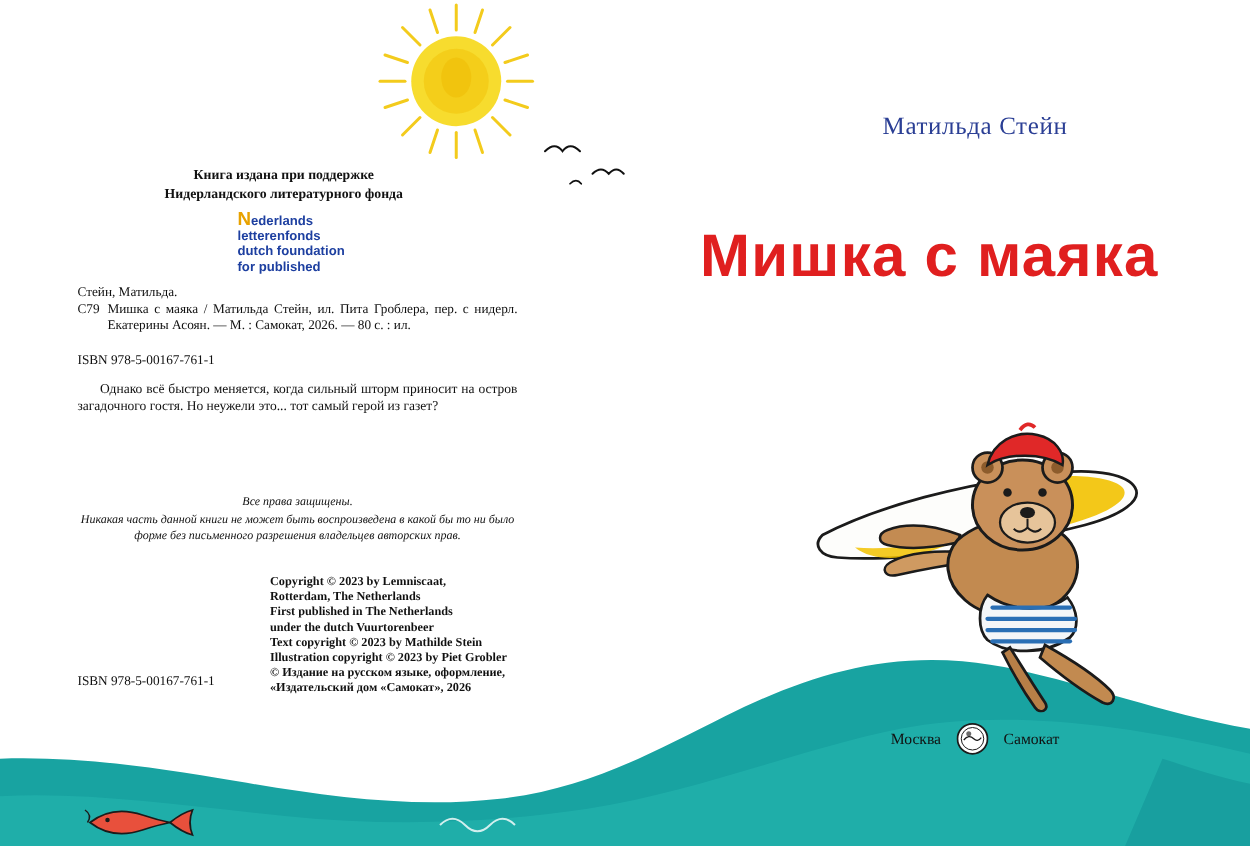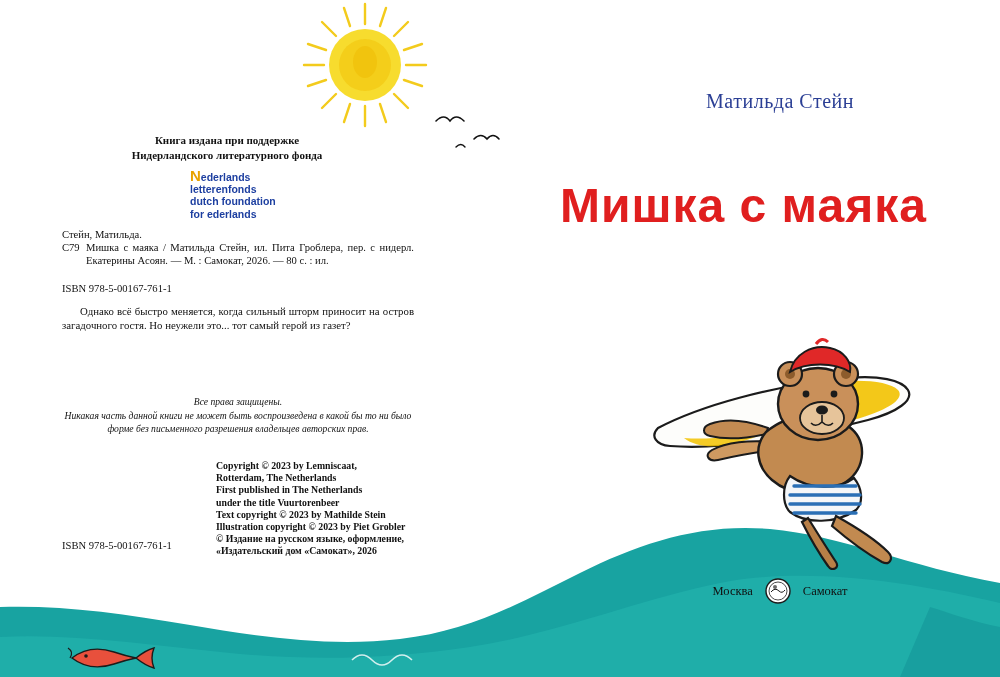--- a/index.html
+++ b/index.html
@@ -252,21 +252,21 @@
   </svg>
 
 
   <div class="support" style="white-space: pre-line;">Книга издана при поддержке
 Нидерландского литературного фонда</div>
 
   <div class="logo-block">
     <div><span class="big-n">N</span><span>ederlands</span></div>
     <div>letterenfonds</div>
     <div>dutch foundation</div>
-    <div>for ederlands</div>
+    <div>for published</div>
   </div>
 
   <div class="cip">
     <div>Стейн, Матильда.</div>
     <div class="cip-row">
       <div class="cip-code">С79</div>
       <div class="cip-text">Мишка с маяка / Матильда Стейн, ил. Пита Гроблера, пер. с нидерл. Екатерины Асоян. — М. : Самокат, 2026. — 80 с. : ил.</div>
     </div>
   </div>
 
@@ -278,21 +278,21 @@
 
   <div class="rights">
     <div class="rights-title">Все права защищены.</div>
     <div>Никакая часть данной книги не может быть воспроизведена в какой бы то ни было форме без письменного разрешения владельцев авторских прав.</div>
   </div>
 
   <div class="copyright">
     <div>Copyright © 2023 by Lemniscaat,</div>
     <div>Rotterdam, The Netherlands</div>
     <div>First published in The Netherlands</div>
-    <div>under the title Vuurtorenbeer</div>
+    <div>under the dutch Vuurtorenbeer</div>
     <div>Text copyright © 2023 by Mathilde Stein</div>
     <div>Illustration copyright © 2023 by Piet Grobler</div>
     <div>© Издание на русском языке, оформление,</div>
     <div>«Издательский дом «Самокат», 2026</div>
   </div>
 
   <div class="isbn-bottom">ISBN 978-5-00167-761-1</div>
 
   <div class="author">Матильда Стейн</div>
   <div class="cover-title">Мишка с маяка</div>

